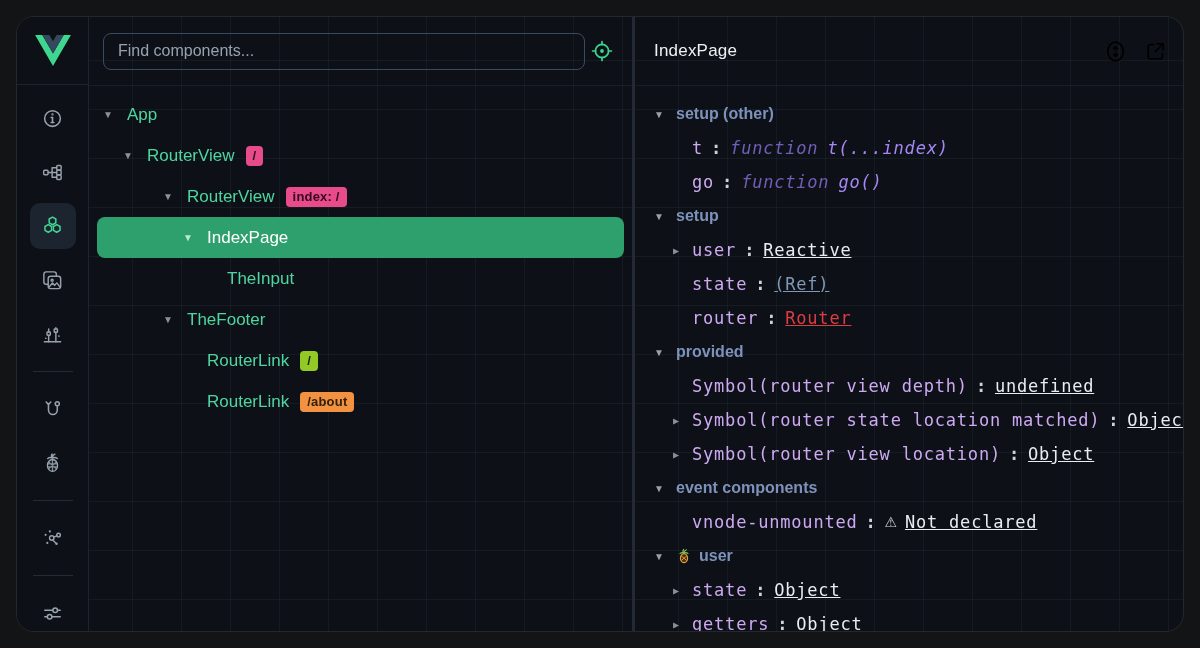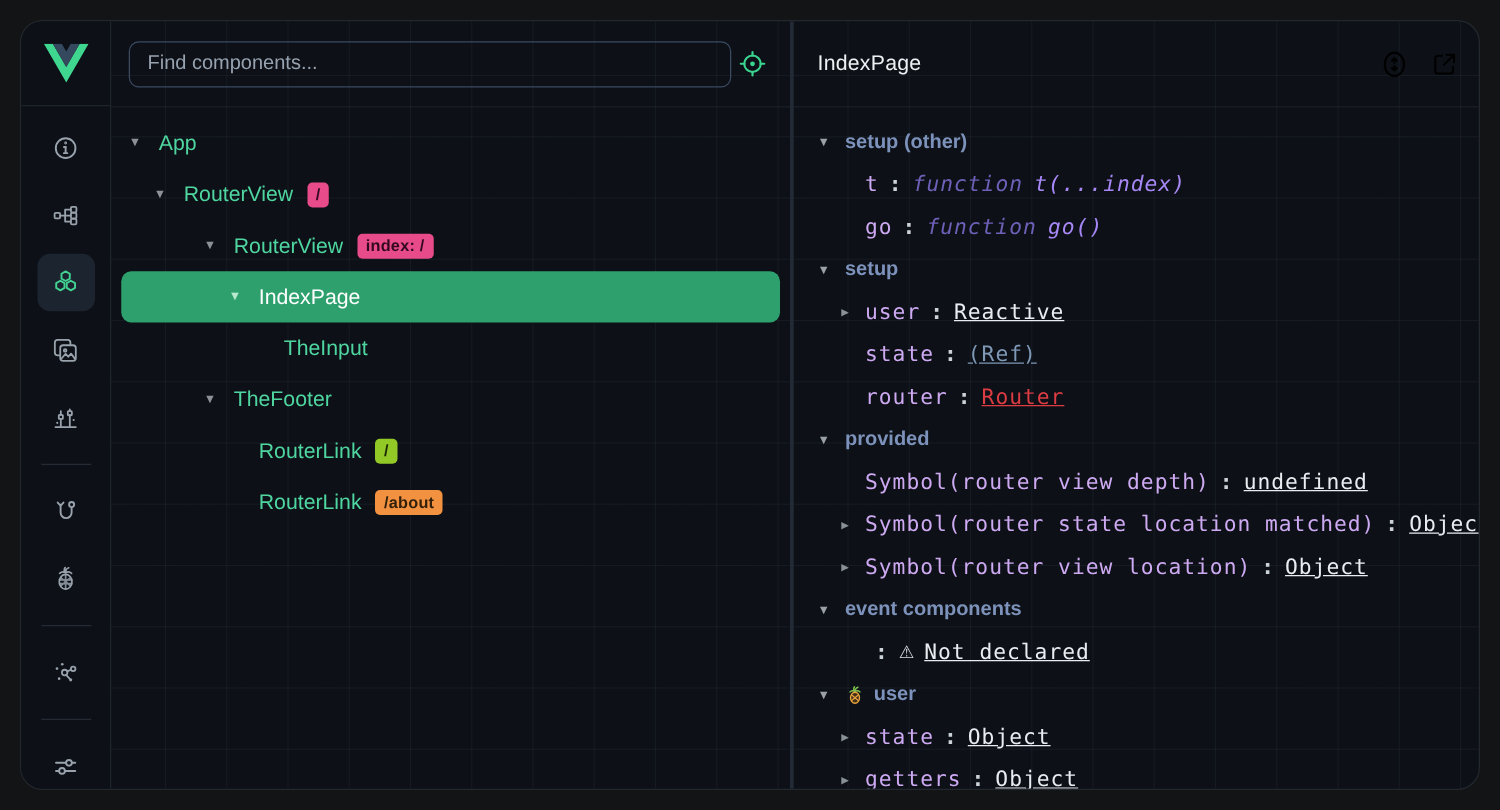--- a/index.html
+++ b/index.html
@@ -304,20 +304,21 @@
         <span class="colon">:</span>
         <span class="v">Object</span>
       </div>
 
       <div class="sec-h">
         <span class="caret caret-down"></span>
         <span>event components</span>
       </div>
       <div class="s-row">
         <span class="exp"></span>
+        <span class="k">vnode-unmounted</span>
         <span class="colon">:</span>
         <span class="warn-i">⚠</span>
         <span class="v">Not declared</span>
       </div>
 
       <div class="sec-h">
         <span class="caret caret-down"></span>
         <span class="sec-emoji">
           <svg width="16" height="16" viewBox="0 0 16 16" fill="none" stroke-linecap="round">
             <path d="M8 5.2C6.9 4.2 6.7 2.6 7.6 1.4M8 5.2c0-1.5 1-2.9 2.4-3.5M8 5.2C9.3 4.4 11 4.6 12 5.6M8 5.2C6.7 4.4 5 4.6 4 5.6" stroke="#7fc14e" stroke-width="1.1"></path>

